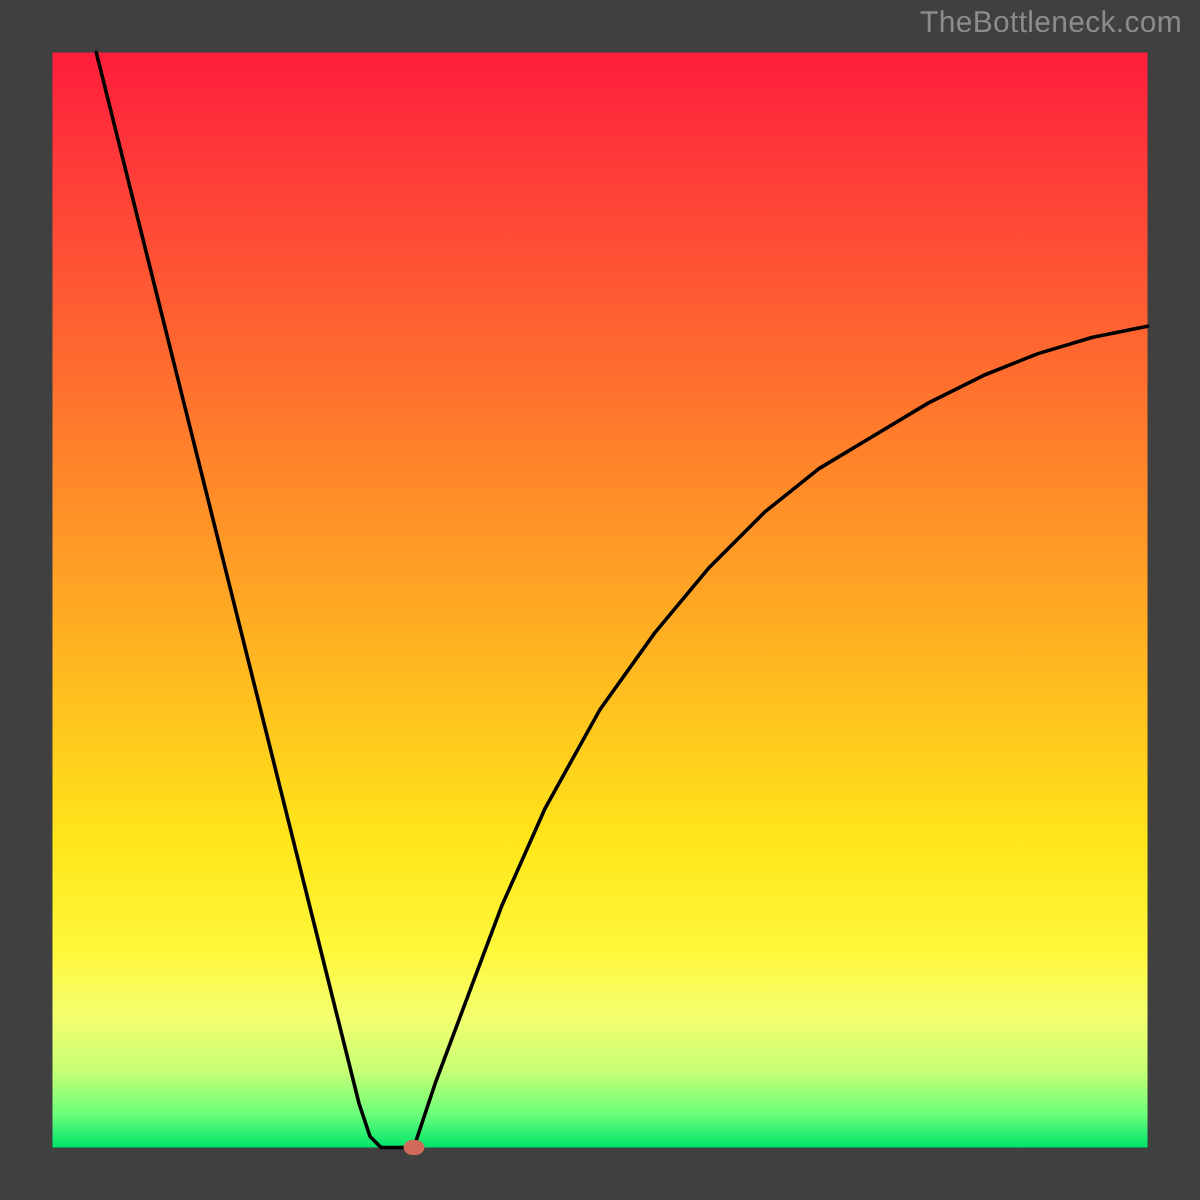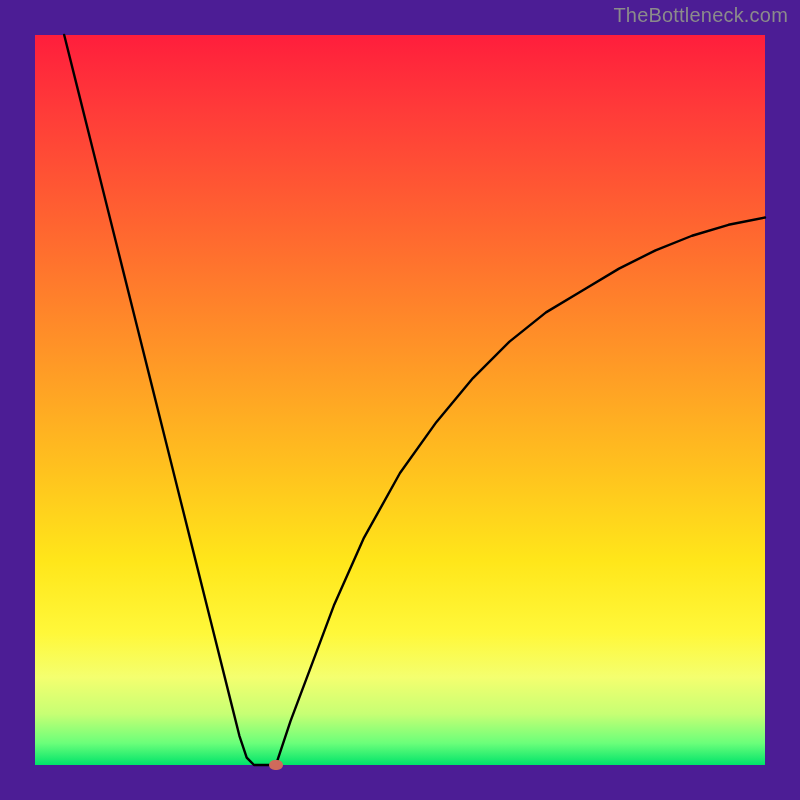--- a/index.html
+++ b/index.html
@@ -8,21 +8,21 @@
     width: 800px;
     height: 800px;
     background: #000;
     font-family: Arial, Helvetica, sans-serif;
     overflow: hidden;
   }
   .frame {
     position: relative;
     width: 800px;
     height: 800px;
-    background: #4c1d95;
+    background: #404040;
   }
   .watermark {
     position: absolute;
     top: 4px;
     right: 12px;
     color: #8b8b8b;
     font-size: 20px;
     font-weight: 400;
     letter-spacing: 0.2px;
     user-select: none;

